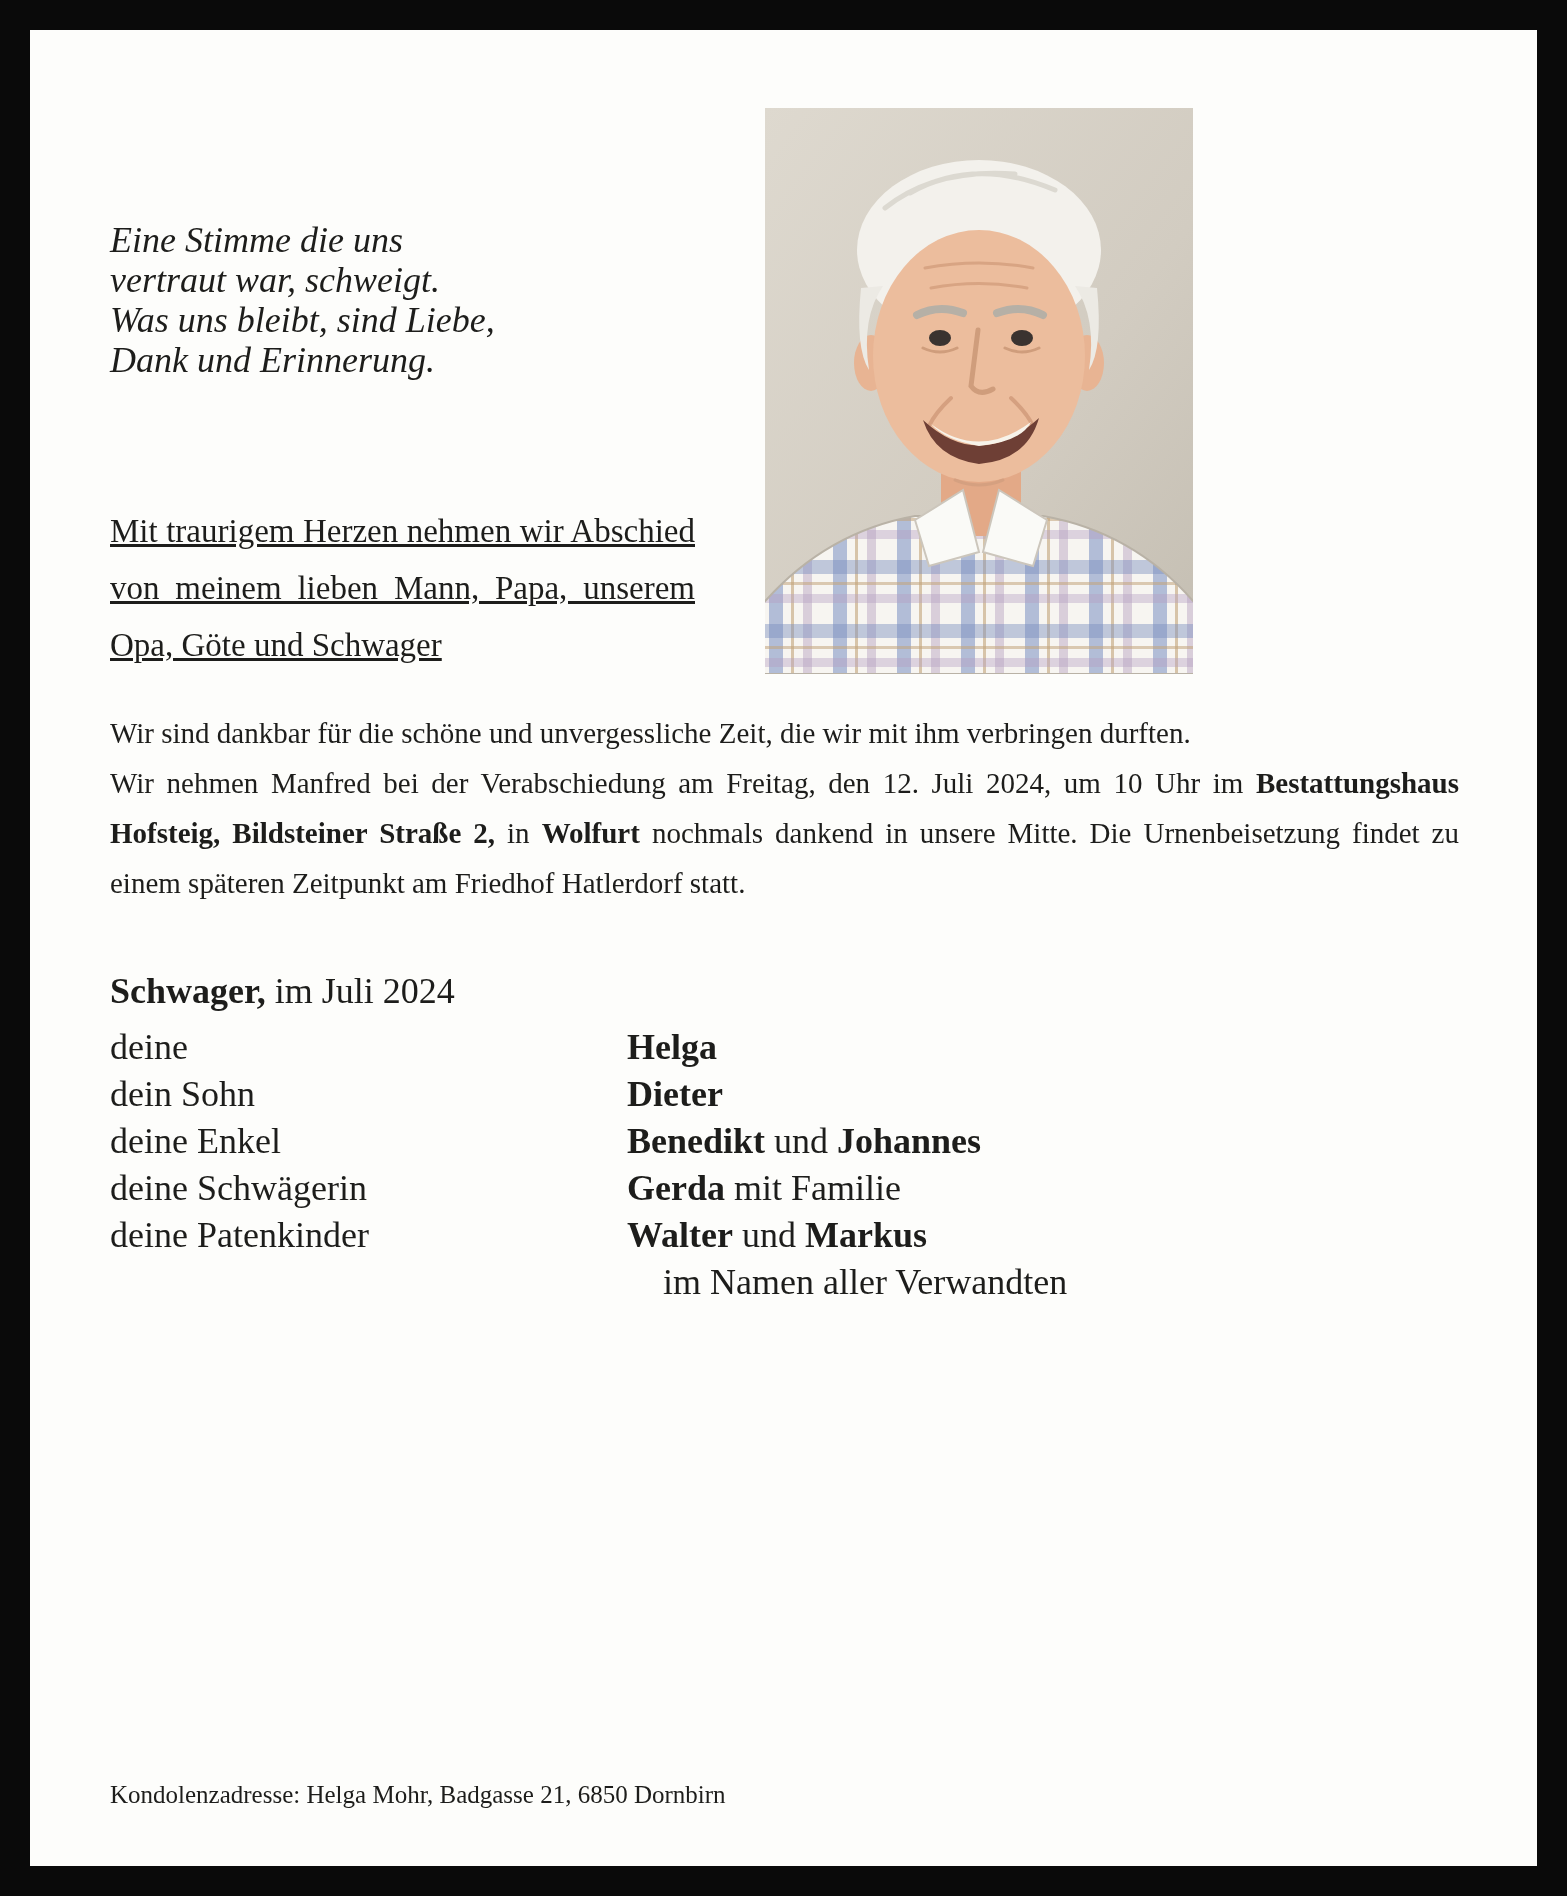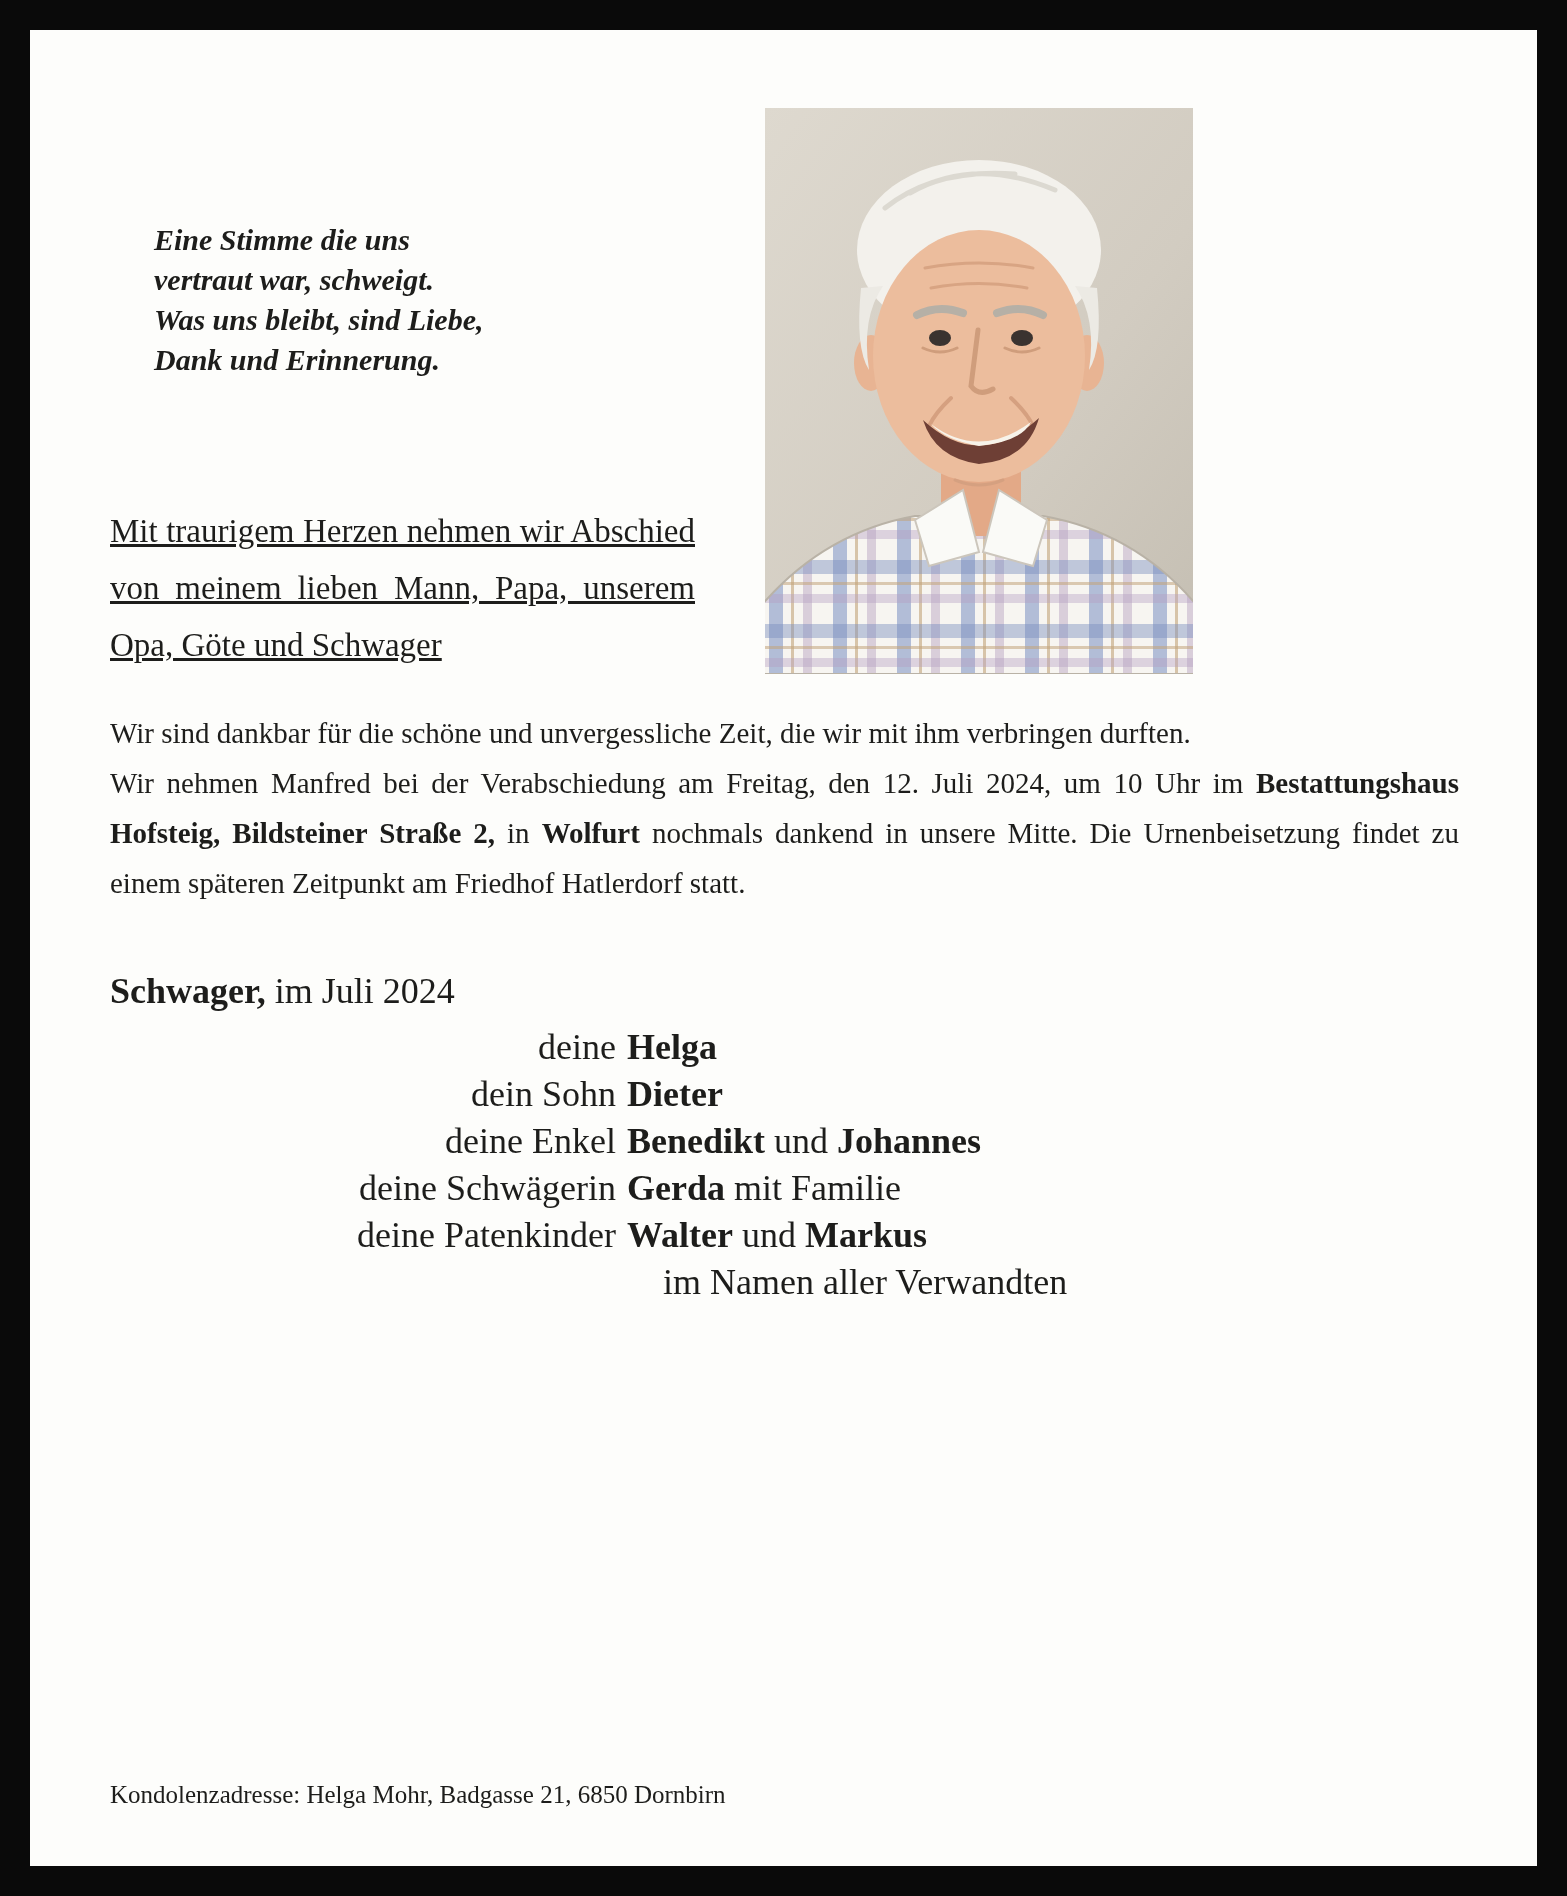--- a/index.html
+++ b/index.html
@@ -25,24 +25,23 @@
     font-family: "Liberation Serif", "DejaVu Serif", serif;
   }
 
   
   .top-row { display: flex; align-items: stretch; }
   .left-col { flex: 1 1 auto; display: flex; flex-direction: column; }
 
   .poem {
     margin-top: 112px;
     font-style: italic;
-    font-size: 30px;
+    font-size: 36px;
     line-height: 40px;
-    font-weight: 700;
-    margin-left: 44px;
+    font-weight: 400;
   }
 
   .intro {
     margin-top: auto;
     width: 585px;
     font-size: 33px;
     line-height: 57px;
     text-align: justify;
     text-decoration: underline;
   }
@@ -64,21 +63,21 @@
   .body-text { margin-top: 34px; font-size: 29px; line-height: 50px; text-align: justify; }
   .body-text p { margin: 0; }
   .b { font-weight: 700; }
 
   .dateline { margin-top: 58px; font-size: 36px; line-height: 50px; }
 
   .mourners-heading { margin-top: 54px; margin-left: 517px; font-size: 36px; line-height: 50px; }
 
   .mourners { margin-top: 8px; font-size: 36px; }
   .m-row { display: grid; grid-template-columns: 506px 1fr; column-gap: 11px; line-height: 47px; }
-  .m-prefix { text-align: right; }
+  .m-prefix { text-align: left; }
   .m-names { text-align: left; }
   .m-row-final .m-names { padding-left: 36px; }
 
   .spacer { flex: 1 1 auto; }
 
   .condolence { font-size: 25px; line-height: 50px; }
 </style>
 </head>
 <body>
 

